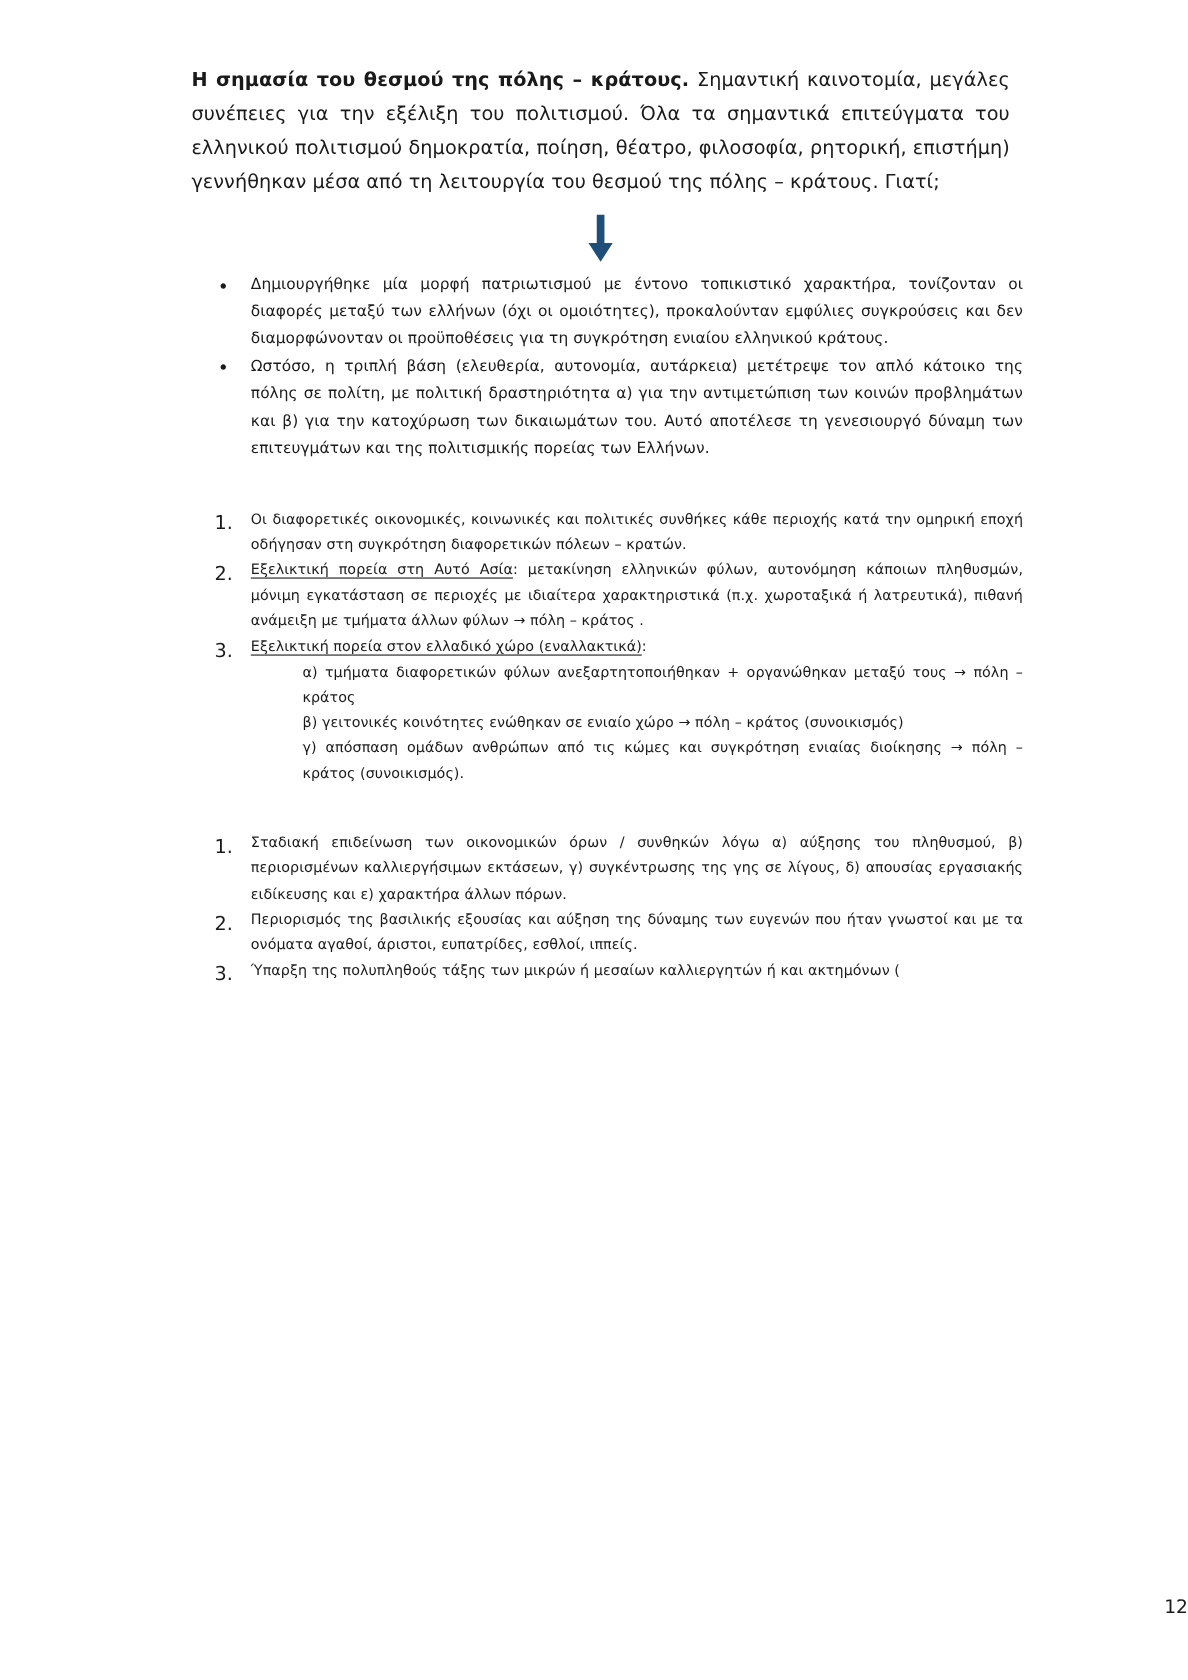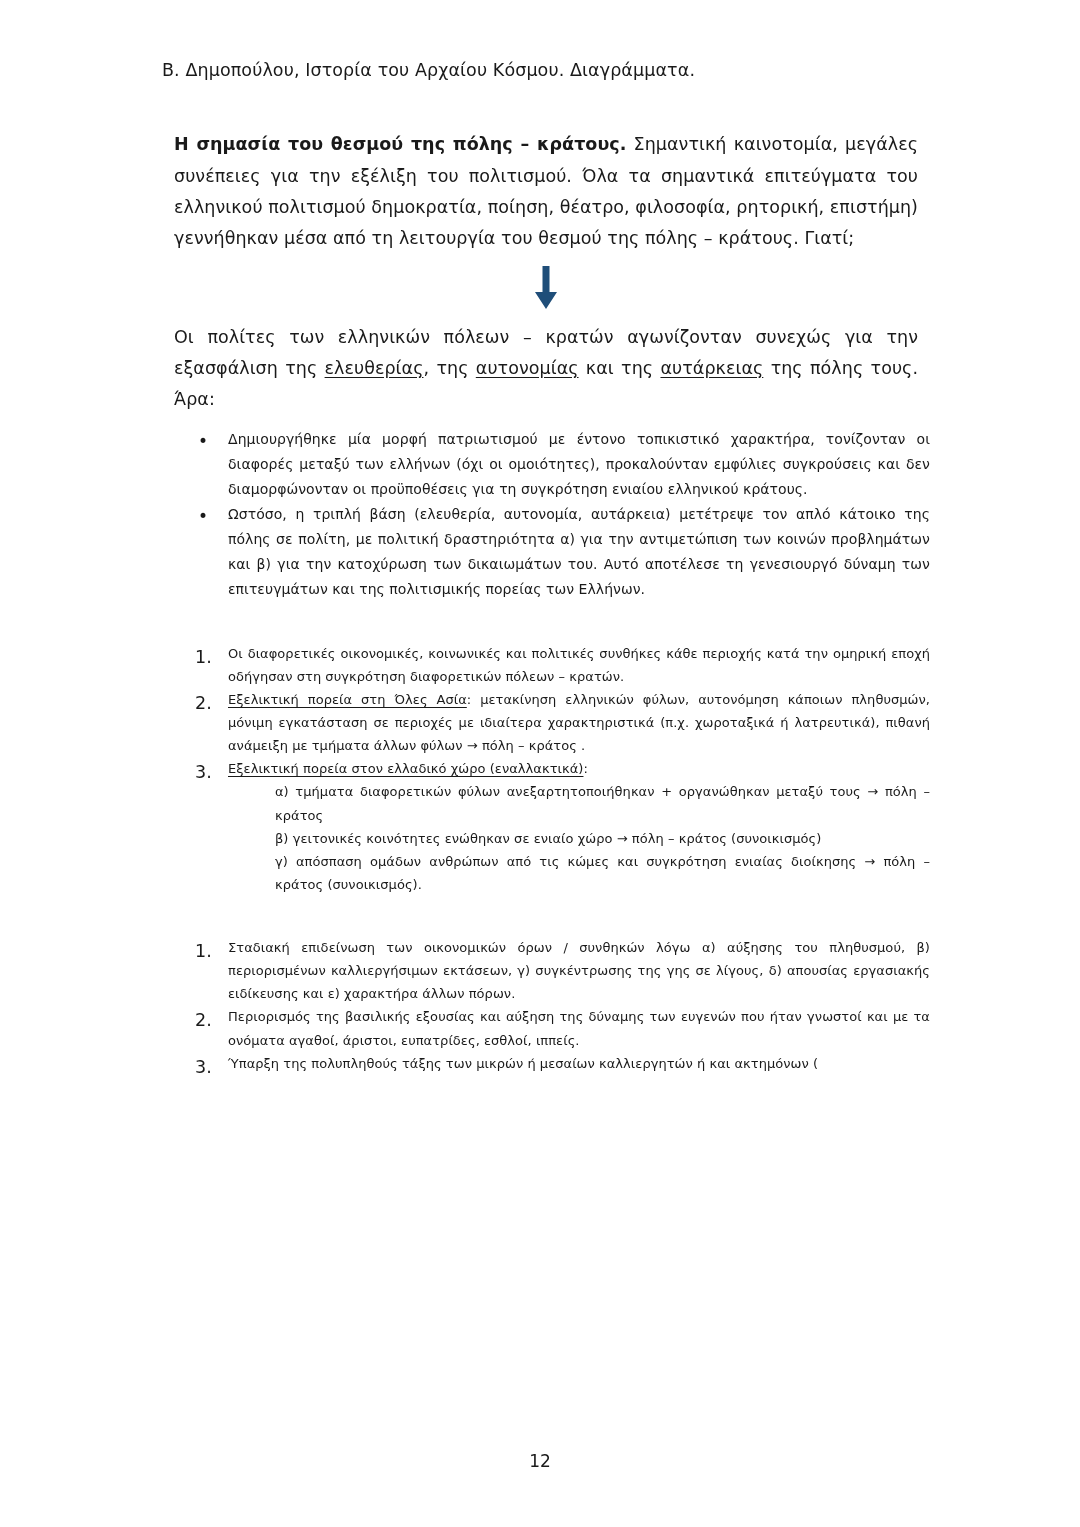--- a/index.html
+++ b/index.html
@@ -124,52 +124,50 @@
     text-align: justify;
     margin-left: 47px;
   }
   .gap-lg { height: 40px; }
 
   .page-number {
     position: absolute;
     left: 0;
     right: 0;
     bottom: 56px;
-    text-align: center;
+    text-align: right;
     font-size: 17px;
   }
 </style>
 </head>
 <body>
 
 <div class="page">
 
-  <div class="doc-header">Β. Δημοπούλου, Ιστορία του Αρχαίου Κόσμου. Διαγράμματα.</div>
 
   <p class="para section-head"><span class="bold">Η σημασία του θεσμού της πόλης – κράτους.</span><span> Σημαντική καινοτομία, μεγάλες συνέπειες για την εξέλιξη του πολιτισμού. Όλα τα σημαντικά επιτεύγματα του ελληνικού πολιτισμού δημοκρατία, ποίηση, θέατρο, φιλοσοφία, ρητορική, επιστήμη) γεννήθηκαν μέσα από τη λειτουργία του θεσμού της πόλης – κράτους.  Γιατί;</span></p>
 
   <div class="arrow-wrap">
     <svg class="down-arrow" width="26" height="44" viewBox="0 0 26 44" aria-hidden="true">
       <polygon points="9.5,0 16.5,0 16.5,26 24,26 13,43 2,26 9.5,26" fill="#1F4E79"></polygon>
     </svg>
   </div>
 
-  <p class="para"><span>Οι πολίτες των ελληνικών πόλεων – κρατών αγωνίζονταν συνεχώς για την εξασφάλιση της </span><span class="uline">ελευθερίας</span><span>, της </span><span class="uline">αυτονομίας</span><span> και της </span><span class="uline">αυτάρκειας</span><span> της πόλης τους. Άρα:</span></p>
 
   <ul class="bullets">
     <li><span>Δημιουργήθηκε μία μορφή πατριωτισμού με έντονο τοπικιστικό χαρακτήρα, τονίζονταν οι διαφορές μεταξύ των ελλήνων (όχι οι ομοιότητες), προκαλούνταν εμφύλιες συγκρούσεις και δεν διαμορφώνονταν οι προϋποθέσεις για τη συγκρότηση ενιαίου ελληνικού κράτους.</span></li>
     <li><span>Ωστόσο, η τριπλή βάση (ελευθερία, αυτονομία, αυτάρκεια) μετέτρεψε τον απλό κάτοικο της πόλης σε </span><span class="ital">πολίτη</span><span>, με </span><span class="ital">πολιτική δραστηριότητα</span><span> α) για την αντιμετώπιση των κοινών προβλημάτων και β) για την κατοχύρωση των δικαιωμάτων του. Αυτό αποτέλεσε τη γενεσιουργό δύναμη των επιτευγμάτων και της πολιτισμικής πορείας των Ελλήνων.</span></li>
   </ul>
 
   <div class="gap-lg"></div>
 
 
   <ol class="numbers">
     <li><span>Οι διαφορετικές οικονομικές, κοινωνικές και πολιτικές συνθήκες κάθε περιοχής κατά την ομηρική εποχή οδήγησαν στη συγκρότηση διαφορετικών πόλεων – κρατών.</span></li>
-    <li><span class="uline">Εξελικτική πορεία στη Όλες Ασία</span><span>: μετακίνηση ελληνικών φύλων, αυτονόμηση κάποιων πληθυσμών, μόνιμη εγκατάσταση σε περιοχές με ιδιαίτερα χαρακτηριστικά (π.χ. χωροταξικά ή λατρευτικά), πιθανή ανάμειξη με τμήματα άλλων φύλων → πόλη – κράτος .</span></li>
+    <li><span class="uline">Εξελικτική πορεία στη Αυτό Ασία</span><span>: μετακίνηση ελληνικών φύλων, αυτονόμηση κάποιων πληθυσμών, μόνιμη εγκατάσταση σε περιοχές με ιδιαίτερα χαρακτηριστικά (π.χ. χωροταξικά ή λατρευτικά), πιθανή ανάμειξη με τμήματα άλλων φύλων → πόλη – κράτος .</span></li>
     <li class="sub-lines"><span class="uline">Εξελικτική πορεία στον ελλαδικό χώρο (εναλλακτικά)</span><span>:</span><span class="sub-line">α) τμήματα διαφορετικών φύλων ανεξαρτητοποιήθηκαν + οργανώθηκαν μεταξύ τους → πόλη – κράτος</span><span class="sub-line">β) γειτονικές κοινότητες ενώθηκαν σε ενιαίο χώρο → πόλη – κράτος (συνοικισμός)</span><span class="sub-line">γ)  απόσπαση ομάδων ανθρώπων από τις κώμες και συγκρότηση ενιαίας διοίκησης → πόλη – κράτος (συνοικισμός).</span></li>
   </ol>
 
   <div class="gap-lg"></div>
 
 
   <ol class="numbers">
     <li><span>Σταδιακή επιδείνωση των οικονομικών όρων / συνθηκών λόγω α) αύξησης του πληθυσμού, β) περιορισμένων καλλιεργήσιμων εκτάσεων, γ) συγκέντρωσης της γης σε λίγους, δ) απουσίας εργασιακής ειδίκευσης και ε) χαρακτήρα άλλων πόρων.</span></li>
     <li><span>Περιορισμός της βασιλικής εξουσίας και αύξηση της δύναμης των ευγενών που ήταν γνωστοί και με τα ονόματα </span><span class="ital">αγαθοί, άριστοι, ευπατρίδες, εσθλοί, ιππείς</span><span>.</span></li>
     <li><span>Ύπαρξη της πολυπληθούς τάξης των μικρών ή μεσαίων καλλιεργητών ή και ακτημόνων (</span></li>

